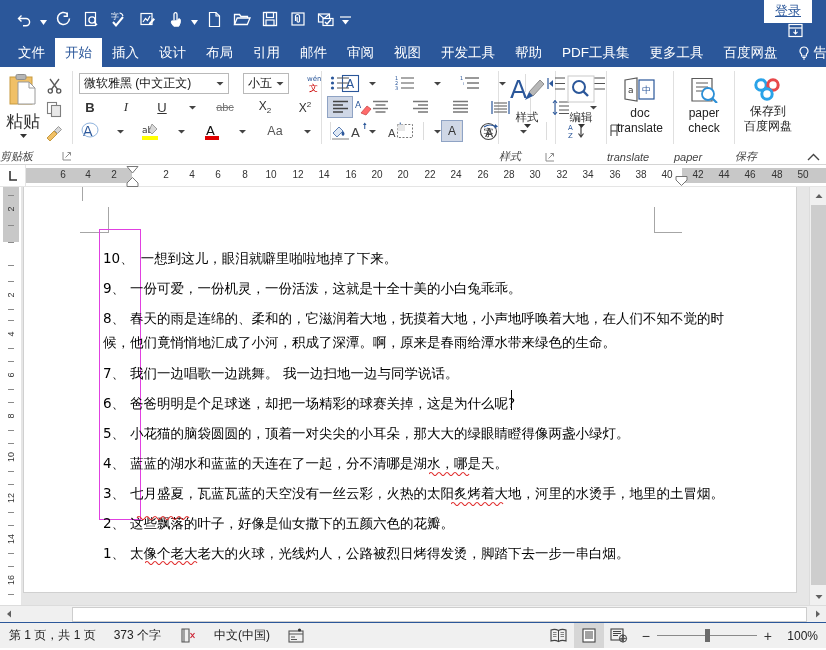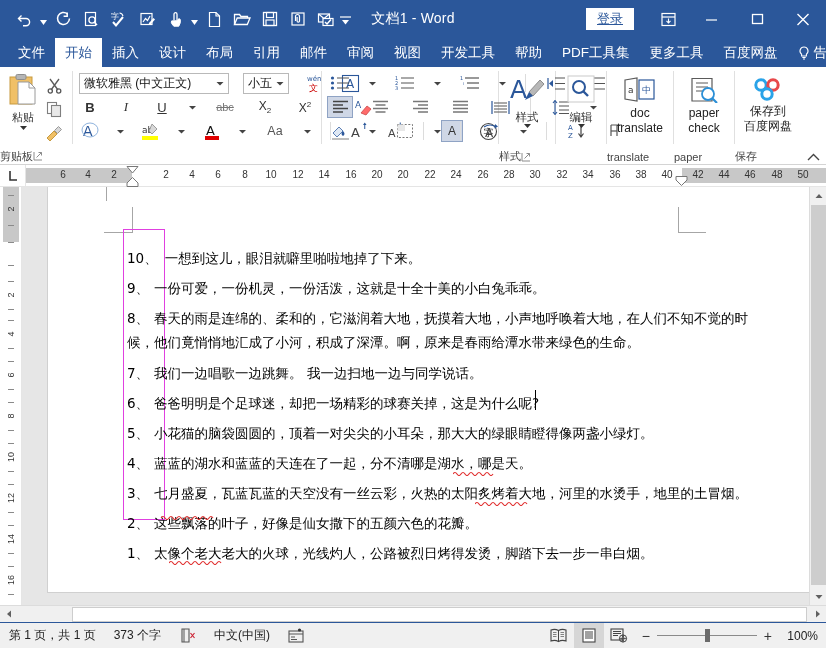--- a/index.html
+++ b/index.html
@@ -23,21 +23,21 @@
   .qat-btn {
     width: 28px; height: 26px; display: flex; align-items: center; justify-content: center;
     color: #fff; font-size: 15px; line-height: 1; cursor: default;
   }
   .qat-caret { width: 11px; height: 26px; display:flex; align-items:flex-end; justify-content:center; padding-bottom:7px; }
   .qat-caret svg { display:block; }
   .win-title {
     position: absolute; left: 0; right: 0; text-align: center;
     font-size: 14px; color: #fff; pointer-events: none; letter-spacing: .2px;
   }
-  .tb-right { margin-left: auto; display: flex; align-items: center; height: 100%; }
+  .tb-right { margin-left: auto; display: flex; align-items: center; height: 100%; flex-direction: column; }
   .signin {
     background: #fff; color: #2b579a; font-size: 13px; padding: 3px 11px 4px;
     margin-right: 14px; text-decoration: underline; line-height: 1.2;
   }
   .ribbon-opt { width: 40px; height: 38px; display:flex; align-items:center; justify-content:center; }
   .wbtn { width: 46px; height: 38px; display:flex; align-items:center; justify-content:center; color:#fff; }
 
   
   .tabstrip {
     height: 29px; background: #2b579a; display: flex; align-items: stretch;
@@ -54,31 +54,31 @@
 
   
   .ribbon {
     height: 98px; background: #fff; border-bottom: 1px solid #d4d4d4;
     display: flex; align-items: stretch; position: relative;
   }
   .group { display: flex; flex-direction: column; position: relative; }
   .group-body { flex: 1 1 auto; display: flex; align-items: flex-start; padding: 4px 5px 0; }
   .group-label {
     height: 16px; font-size: 11px; color: #444; text-align: center;
-    display:flex; align-items:center; justify-content:flex-start; position:relative;
+    display:flex; align-items:center; justify-content:space-between; position:relative;font-style:italic;
   }
   .group-div { width: 1px; background: #e0e0e0; margin: 4px 0 20px; }
   .dialog-launcher { width: 10px; height: 10px; position: relative; opacity:.75; }
   .dialog-launcher svg { display:block; }
 
   
   .clip-big {
     width: 46px; display:flex; flex-direction:column; align-items:center; padding-top:2px;
   }
-  .clip-big .lbl { font-size: 11px; color:#333; margin-top:1px; }
+  .clip-big .lbl { font-size: 17px; color:#333; margin-top:1px; }
   .clip-small { display:flex; flex-direction:column; gap:2px; padding-top:3px; }
   .sm-btn { width:26px; height:22px; display:flex; align-items:center; justify-content:center; }
 
   
   .fontgroup-body { flex-direction: column; padding: 4px 6px 0; display:flex; }
   .row { display: flex; align-items: center; gap: 14px; height: 24px; }
   .combo {
     height: 21px; border: 1px solid #b9b9b9; background:#fff; display:flex; align-items:center;
     font-size: 12px; color:#111; padding: 0 2px 0 4px; position:relative;
   }
@@ -127,21 +127,21 @@
 
   
   .main { position:relative; height: 418px; display:flex; background:#e6e6e6; }
   .vruler { width: 22px; background:#fff; position:relative; border-right:1px solid #e5e5e5; }
   .vr-band { position:absolute; left:3px; width:16px; background:#c8c8c8; }
   .vr-num { position:absolute; left:11px; font-size:9px; color:#333; transform:translate(-50%,-50%) rotate(-90deg); }
   .vr-tick { position:absolute; left:8px; width:6px; height:1px; background:#8a8a8a; }
 
   .canvas { flex:1 1 auto; position:relative; background:#e6e6e6; overflow:hidden; }
   .page {
-    position:absolute; left:26px; top:0; width: 772px; height: 405px;
+    position:absolute; left:2px; top:0; width: 772px; height: 405px;
     background:#fff; box-shadow: 0 0 0 1px #d0d0d0;
   }
   .mark { position:absolute; border-color:#a6a6a6; }
   .cursor-box { position:absolute; border:1px solid #e040e0; }
 
   .doc-text { position:absolute; left:0; top:0; width:100%; }
   .para {
     position:absolute; font-family:"DejaVu Sans","Liberation Sans",sans-serif;
     font-size:13.5px; color:#000; white-space:nowrap; line-height:1.4;
   }
@@ -266,21 +266,20 @@
           </svg>
       </div>
       <div class="qat-caret">
         <svg width="11" height="9" viewBox="0 0 11 9">
             <path d="M0 1 H11" stroke="#fff" stroke-width="1.2"></path>
             <path d="M2 4 L9 4 L5.5 8.5 Z" fill="#fff"></path>
           </svg>
       </div>
     </div>
 
-    <div class="win-title">文档1  -  Word</div>
 
     <div class="tb-right">
       <div class="signin">登录</div>
       <div class="ribbon-opt">
         <svg width="17" height="15" viewBox="0 0 17 15">
             <rect x="2" y="1.5" width="13" height="12" fill="none" stroke="#fff" stroke-width="1.2"></rect>
             <path d="M2 5 H15" stroke="#fff" stroke-width="1.2"></path>
             <path d="M8.5 6.5 V10.5 M6.5 8.8 L8.5 11 L10.5 8.8" stroke="#fff" stroke-width="1.1" fill="none"></path>
           </svg>
       </div>

